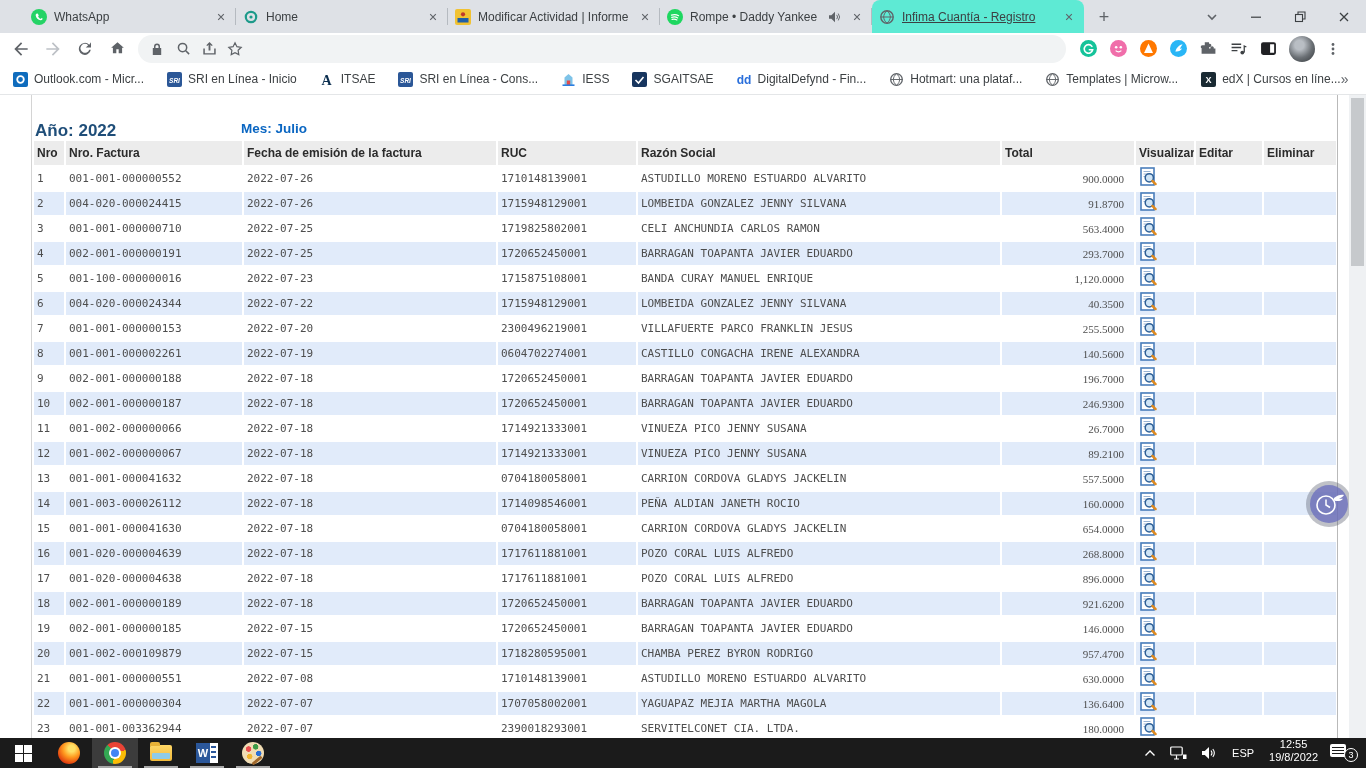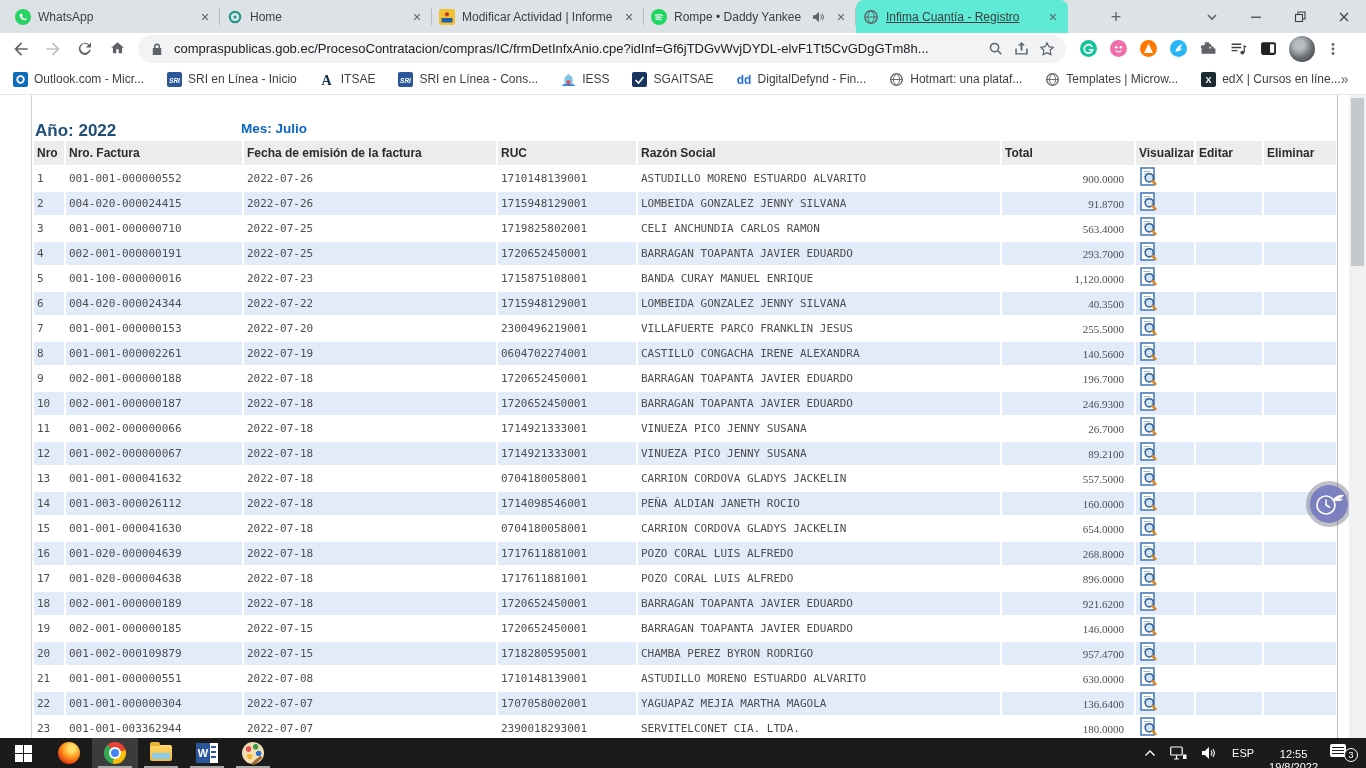--- a/index.html
+++ b/index.html
@@ -1,20 +1,20 @@
 <!DOCTYPE html>
 <html style="--stripe: #e1ebfa; --header-bg: #ececec; --year-color: #1f4e79; --month-color: #0a66c2; --taskbar-bg: #1b1b1b; --tabstrip-bg: #dee1e6;"><head>
 <meta charset="utf-8">
 <style>
   * { box-sizing: border-box; margin: 0; padding: 0; }
   html,body { width:1366px; height:768px; overflow:hidden; font-family:"Liberation Sans",sans-serif; background:#fff; }
   #screen { position:relative; width:1366px; height:768px; }
 
   
-  #tabstrip { position:absolute; top:0; left:0; width:1366px; height:33px; background:var(--tabstrip-bg,#dee1e6); display:flex; padding-left:8px;gap:28px; }
+  #tabstrip { position:absolute; top:0; left:0; width:1366px; height:33px; background:var(--tabstrip-bg,#dee1e6); display:flex; padding-left:24px; }
   #tabs { display:flex; }
   .tab { position:relative; width:212px; height:33px; display:flex; align-items:center; gap:7px; padding:0 7px; font-size:12px; color:#3c4043; cursor:default; }
   .tab:not(.active)::after { content:''; position:absolute; right:0; top:8px; height:17px; width:1px; background:#9aa0a6; opacity:.6; }
   .tab.active { background:#5eead4; border-radius:8px 8px 0 0;text-decoration:underline; }
   .tab.active::after { display:none; }
   .tab .favicon { width:16px; height:16px; flex:none; display:flex; align-items:center; justify-content:center; }
   .tab .title { flex:1; white-space:nowrap; overflow:hidden; text-overflow:ellipsis; }
   .tab .audio { width:14px; height:14px; flex:none; display:flex; align-items:center; }
   .tab .tclose { width:16px; height:16px; border-radius:8px; flex:none; display:flex; align-items:center; justify-content:center; }
   .newtab { width:28px; height:28px; margin-top:3px; margin-left:6px; display:flex; align-items:center; justify-content:center; font-size:18px; color:#5f6368; border-radius:50%; }
@@ -229,21 +229,20 @@
         <svg width="19" height="19" viewBox="0 0 24 24">
           <path d="M12 4l-8 7h2.2v7h4.3v-5h3v5h4.3v-7H20z" fill="#5f6368"></path>
         </svg>
       </div>
     <div id="urlbar">
       <span class="pillbtn">
           <svg width="12" height="14" viewBox="0 0 12 14">
             <path d="M3 6V4.4a3 3 0 0 1 6 0V6h1.2v7H1.8V6H3zm1.5 0h3V4.4a1.5 1.5 0 0 0-3 0V6z" fill="#5f6368"></path>
           </svg>
         </span>
-      <span class="url">compraspublicas.gob.ec/ProcesoContratacion/compras/IC/frmDetInfxAnio.cpe?idInf=Gf6jTDGvWvjDYDL-elvF1Tt5CvGDgGTm8h...</span>
       <span class="pillbtn">
           <svg width="15" height="15" viewBox="0 0 16 16">
             <circle cx="7" cy="7" r="4.4" fill="none" stroke="#5f6368" stroke-width="1.6"></circle>
             <path d="M10.4 10.4L14 14" stroke="#5f6368" stroke-width="1.6"></path>
           </svg>
         </span>
       <span class="pillbtn">
           <svg width="15" height="15" viewBox="0 0 16 16">
             <path d="M8 1l3.4 3.4-1 1L9 4V10H7V4L5.6 5.4l-1-1z" fill="#5f6368"></path>
             <path d="M3 8v5h10V8h1.6v6.5H1.4V8z" fill="#5f6368"></path>
@@ -921,21 +920,21 @@
         </div>
       <div class="trayitem">
           <svg width="17" height="14" viewBox="0 0 17 14">
             <path d="M1 5v4h2.8L8 13V1L3.8 5z" fill="#fff"></path>
             <path d="M10 4.5a4 4 0 0 1 0 5M11.8 3a6.5 6.5 0 0 1 0 8" stroke="#fff" stroke-width="1.1" fill="none"></path>
           </svg>
         </div>
       <div class="trayitem">
           <span id="langlabel">ESP</span>
         </div>
-      <div id="clockblock" class="trayitem" style="display:block;padding-top:10px;">
+      <div id="clockblock" class="trayitem" style="display:block;padding-top:0;">
         <div>12:55</div>
         <div>19/8/2022</div>
       </div>
       <div id="notifarea">
         <div class="bubble"></div>
         <div class="badge">3</div>
       </div>
     </div>
   </div>
 </div>

